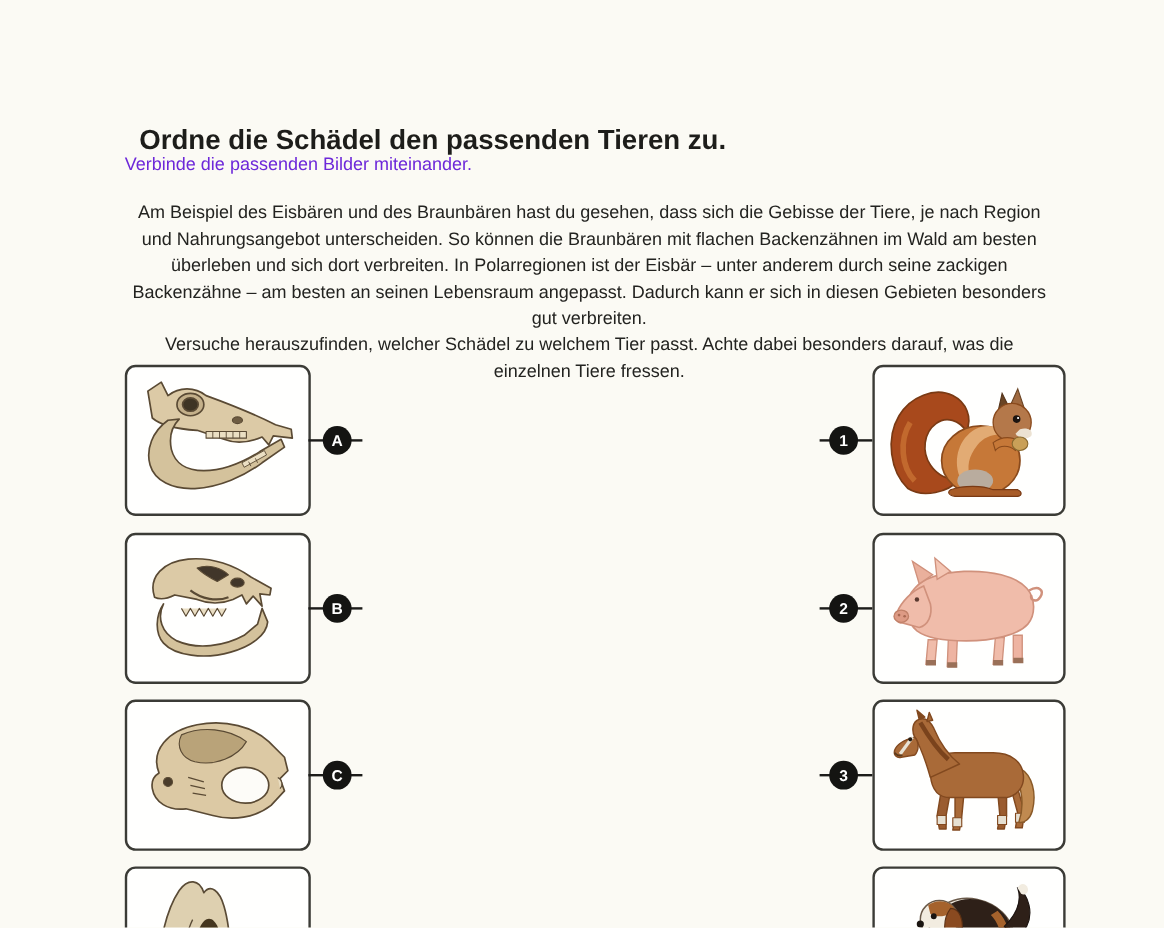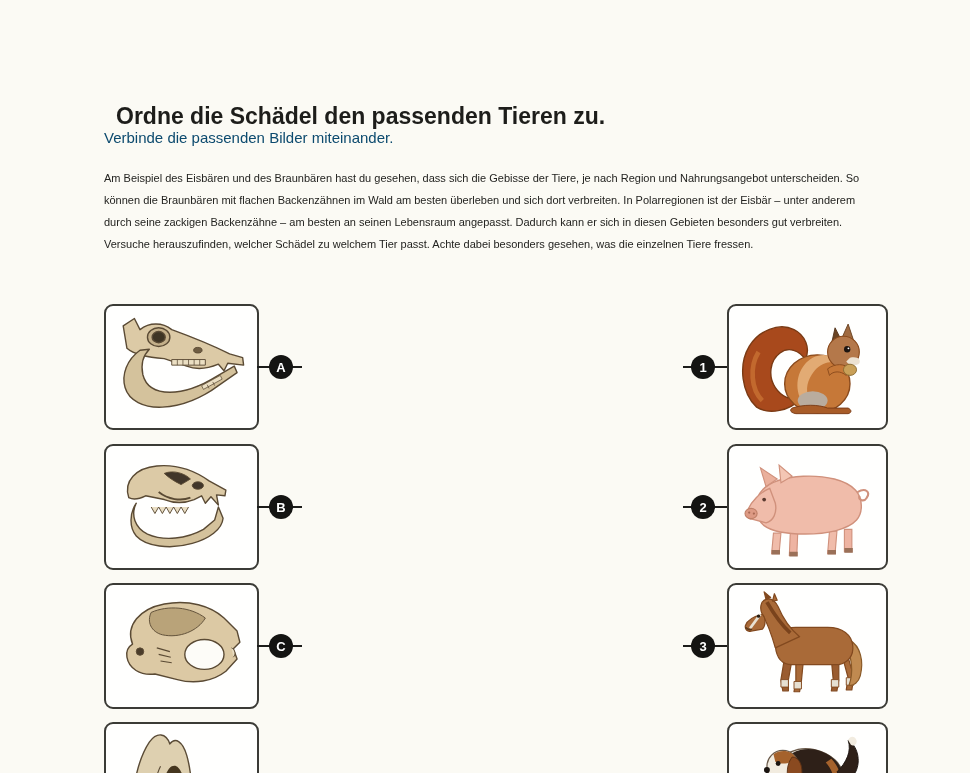--- a/index.html
+++ b/index.html
@@ -9,25 +9,25 @@
     background: #fbfaf4;
     font-family: "Liberation Sans", sans-serif;
   }
   .page { position: relative; width: 970px; height: 773px; }
   .page-title {
     position: absolute; left: 104px; top: 91px;
     font-size: 23px; font-weight: 700; color: #1d1d1a;
   }
   .page-subtitle {
     position: absolute; left: 104px; top: 129px;
-    font-size: 15px; color: #0c4a6e;
+    font-size: 15px; color: #6d28d9;
   }
   .intro {
     position: absolute; left: 104px; top: 167px; width: 774px;
-    font-size: 11px; line-height: 22px; color: #232320;
+    font-size: 15px; line-height: 22px; color: #232320; text-align: center;
   }
   .intro div { margin: 0; }
   .match-row { position: absolute; left: 0; width: 970px; height: 126px; }
   .row-a { top: 304px; } .row-b { top: 444px; } .row-c { top: 583px; } .row-d { top: 722px; }
   .card {
     position: absolute; top: 0; height: 126px;
     background: #fffffe;
     border: 2px solid #3b3b36; border-radius: 9px;
     box-sizing: border-box;
     display: flex; align-items: center; justify-content: center;
@@ -52,21 +52,21 @@
 </head>
 <body>
 
 <div class="page">
 
   <h1 class="page-title" style="margin:12px">Ordne die Schädel den passenden Tieren zu.</h1>
   <div class="page-subtitle">Verbinde die passenden Bilder miteinander.</div>
 
   <div class="intro">
     <div>Am Beispiel des Eisbären und des Braunbären hast du gesehen, dass sich die Gebisse der Tiere, je nach Region und Nahrungsangebot unterscheiden. So können die Braunbären mit flachen Backenzähnen im Wald am besten überleben und sich dort verbreiten. In Polarregionen ist der Eisbär – unter anderem durch seine zackigen Backenzähne – am besten an seinen Lebensraum angepasst. Dadurch kann er sich in diesen Gebieten besonders gut verbreiten.</div>
-    <div>Versuche herauszufinden, welcher Schädel zu welchem Tier passt. Achte dabei besonders gesehen, was die einzelnen Tiere fressen.</div>
+    <div>Versuche herauszufinden, welcher Schädel zu welchem Tier passt. Achte dabei besonders darauf, was die einzelnen Tiere fressen.</div>
   </div>
 
   <div class="match-row row-a">
     <div class="card card-left">
       <svg class="illu" viewBox="0 0 150 120" aria-label="horse-skull">
         <g stroke="#5a4a34" stroke-width="1.5" stroke-linejoin="round">
           <path d="M16 40 L12 16 L24 8 L30 20 C40 12 54 12 64 20 C86 28 110 38 126 46 L140 50 L141 58 L124 56 L120 64 L114 57 C102 62 90 63 80 59 L56 51 C40 50 24 47 16 40 Z" fill="#dccaa6"></path>
           <ellipse cx="50" cy="28" rx="12" ry="10" fill="#c4b08a"></ellipse>
           <ellipse cx="50" cy="28" rx="7" ry="6" fill="#3e3424"></ellipse>
           <ellipse cx="92" cy="42" rx="4.5" ry="3" fill="#6e5c42" stroke-width="1"></ellipse>

